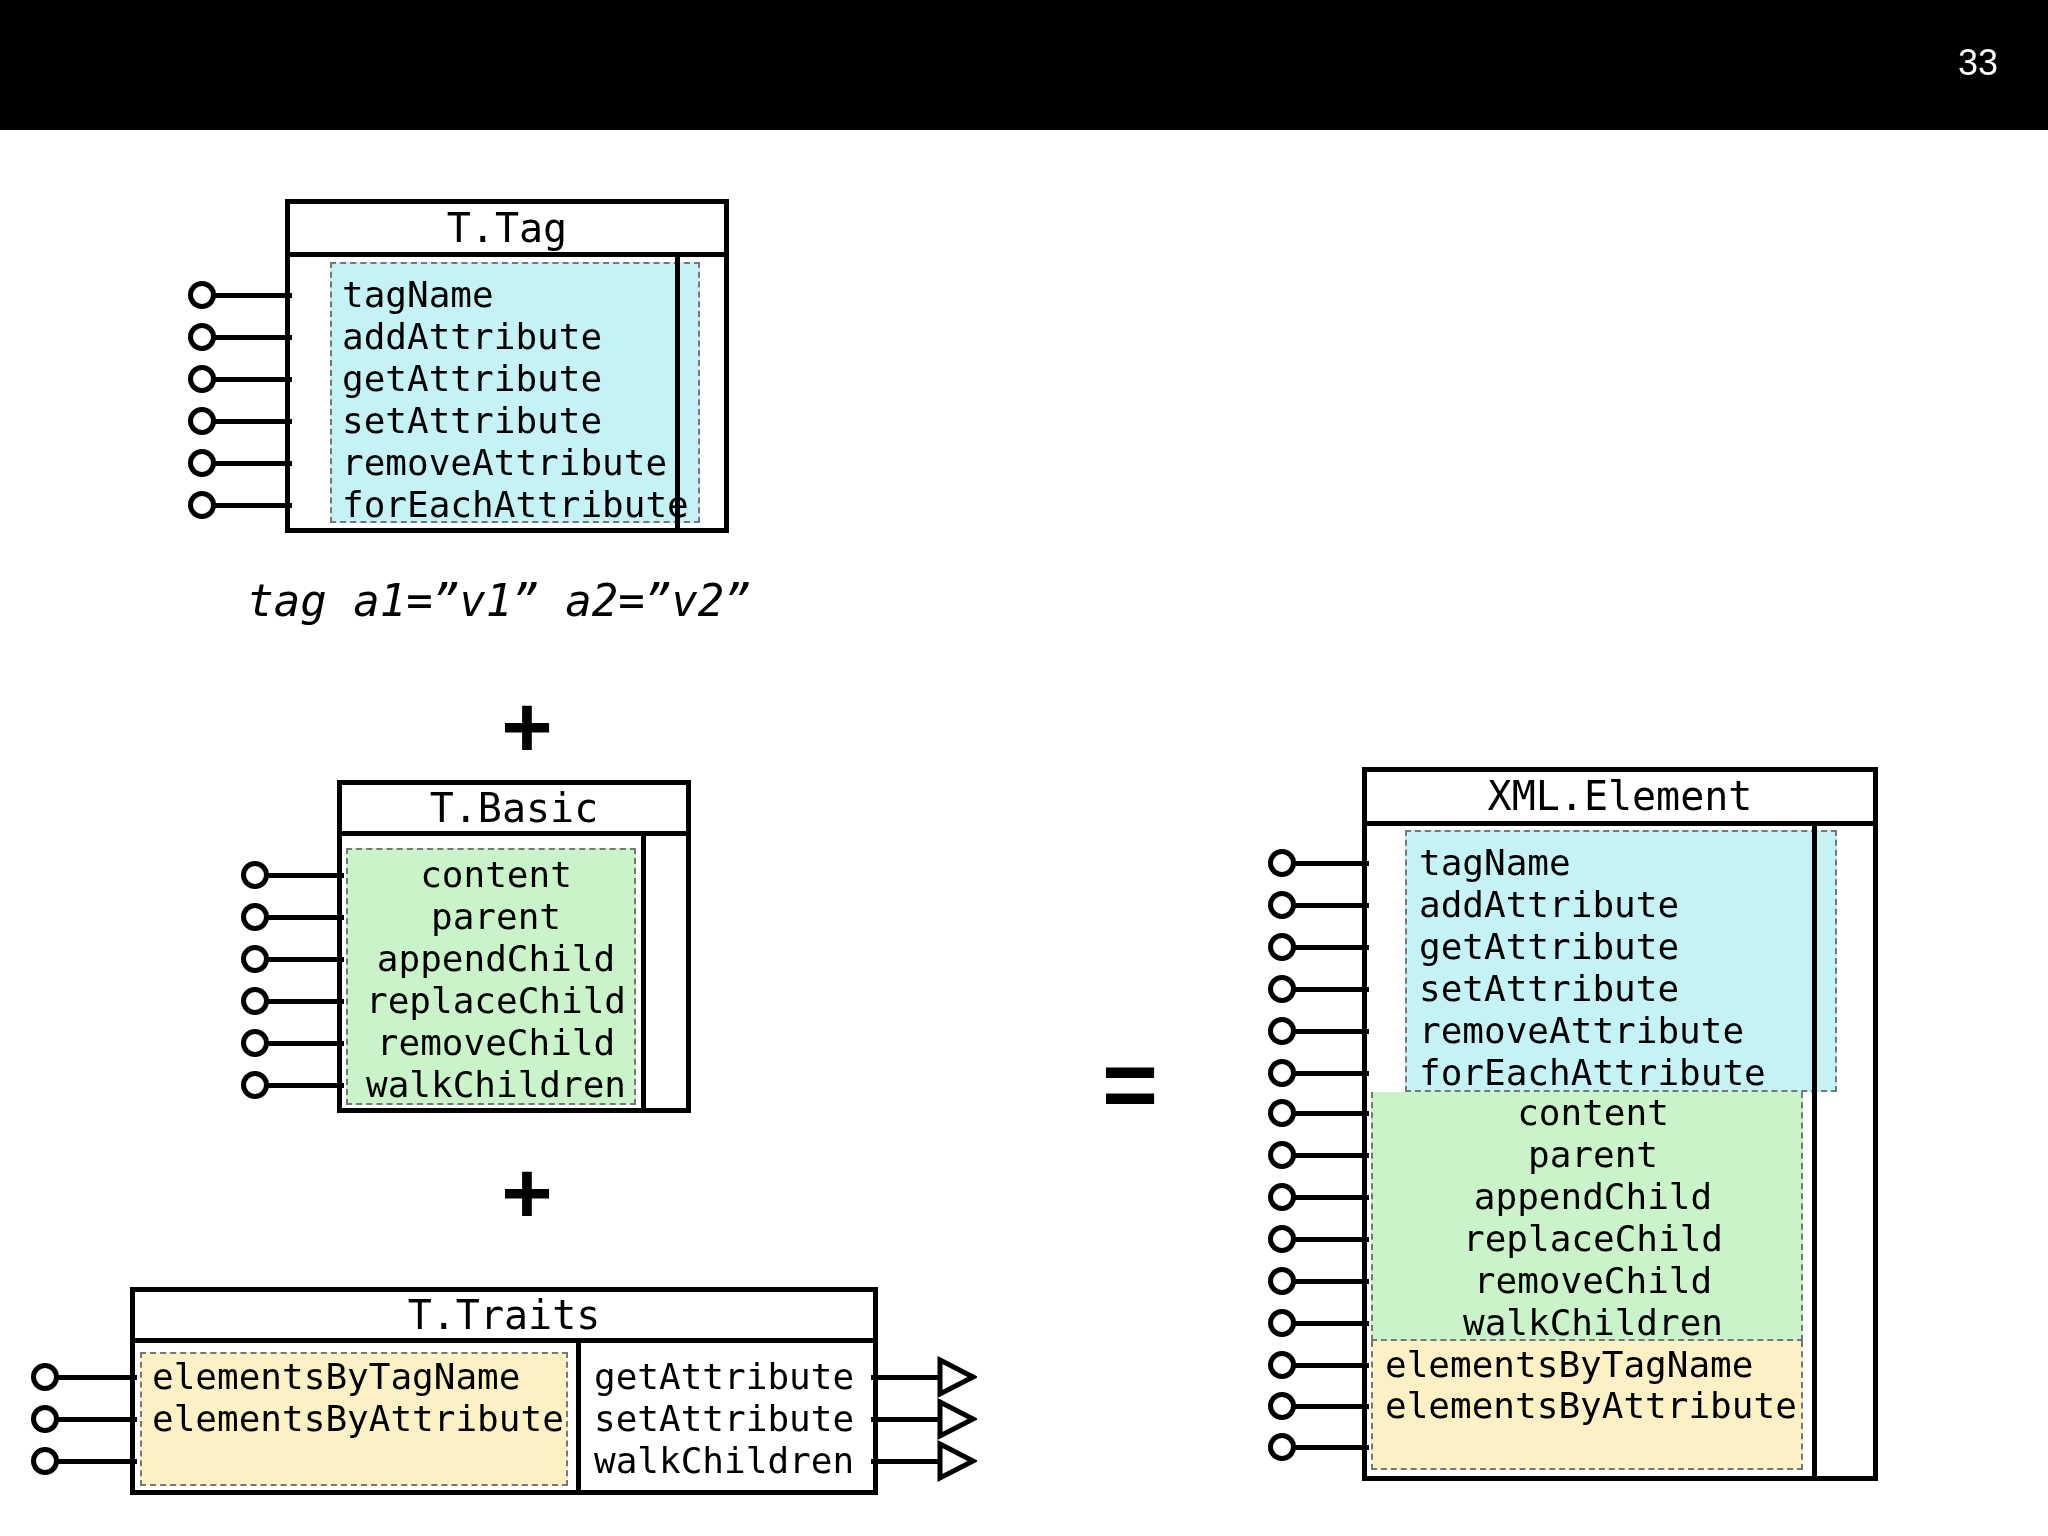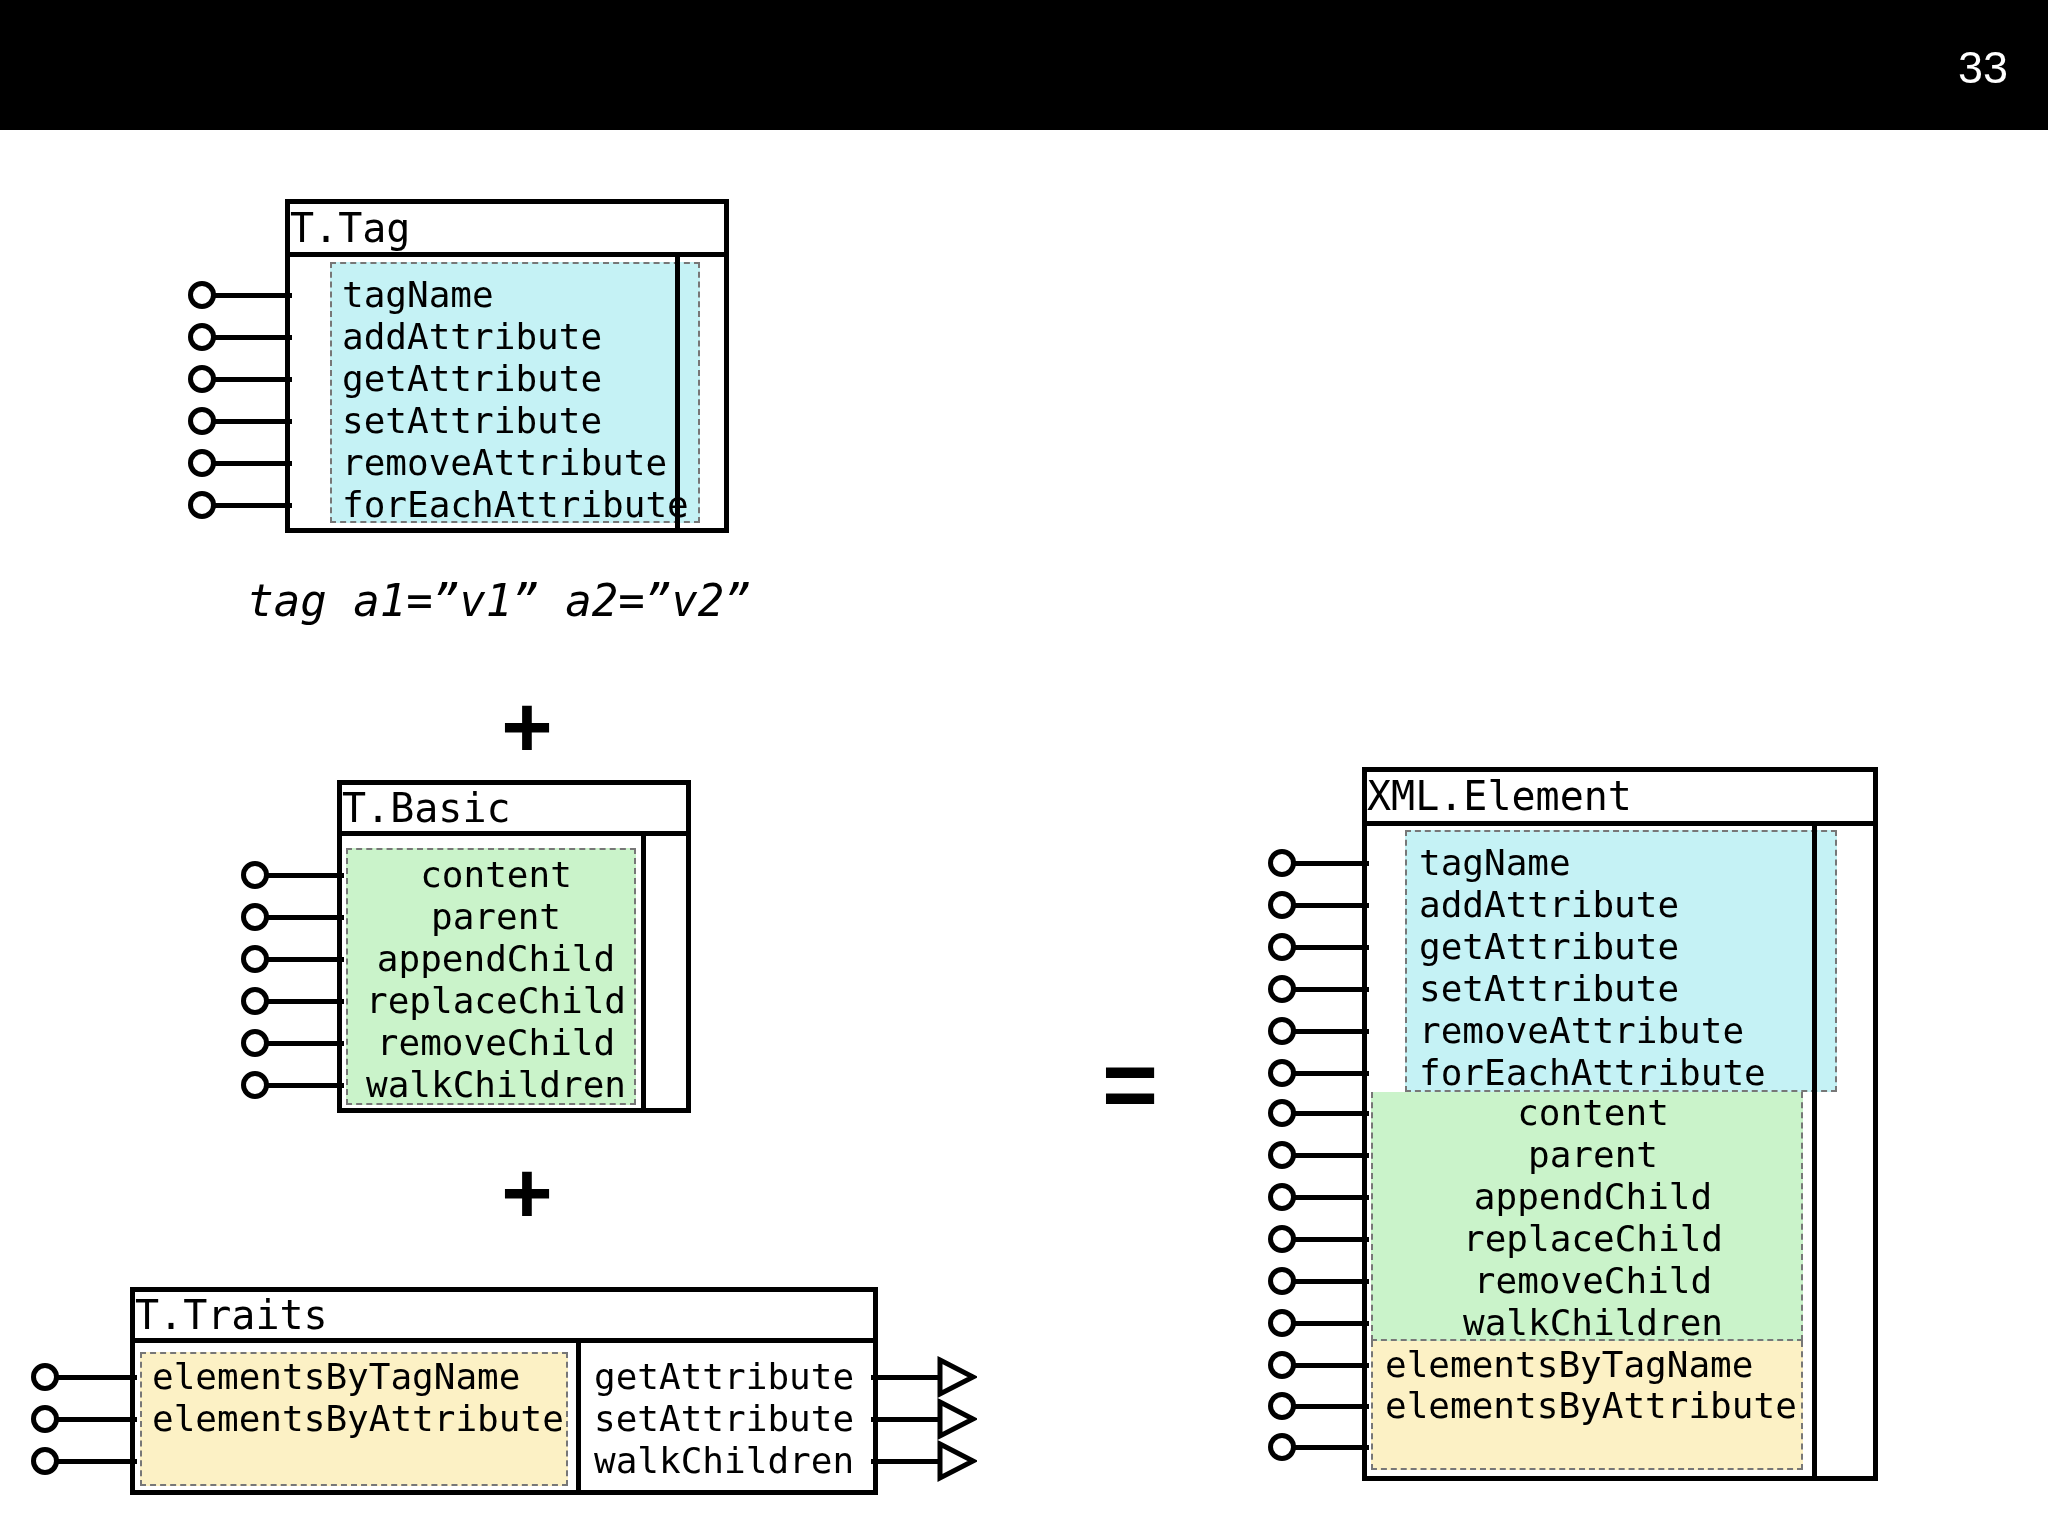--- a/index.html
+++ b/index.html
@@ -24,29 +24,30 @@
     color: #ffffff;
     font-family: "Liberation Sans", sans-serif;
     font-weight: 700;
     font-size: 80px;
     letter-spacing: -1px;
   }
   #page-number {
     position: absolute; left: 1958px; top: 42px; width: 90px;
     color: #ffffff;
     font-family: "Liberation Sans", sans-serif;
-    font-size: 45px;
+    font-size: 36px;
     text-align: left;
   }
 
   
   .tbox { position: absolute; border: 5px solid #000; background: #fff; }
   .tbox-header {
     position: absolute;
     border-bottom: 5px solid #000;
+    text-align: center;
     font-size: 40px;
     color: #000;
     background: #fff;
   }
   .vline { position: absolute; width: 5px; background: #000; }
   .inset {
     position: absolute;
     border: 2px dashed #777;
     font-size: 36px;
     color: #000;

